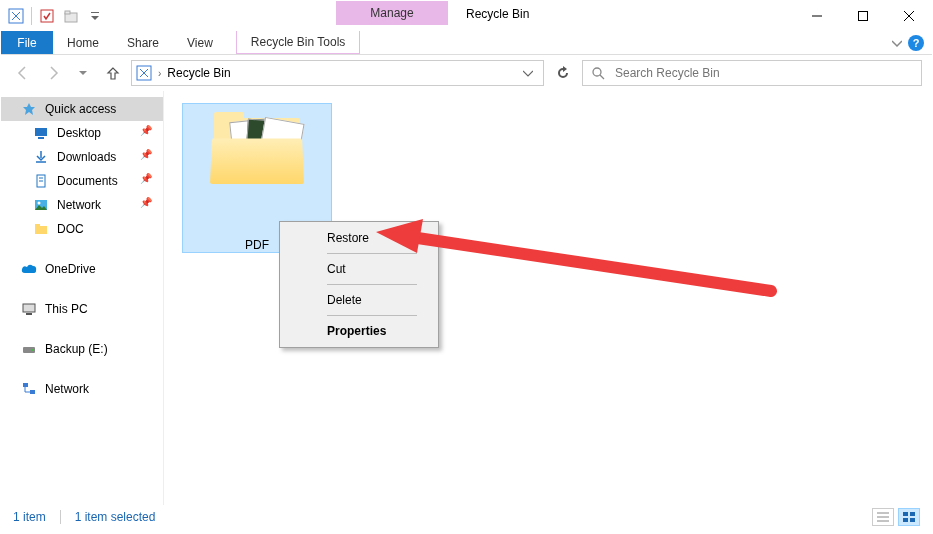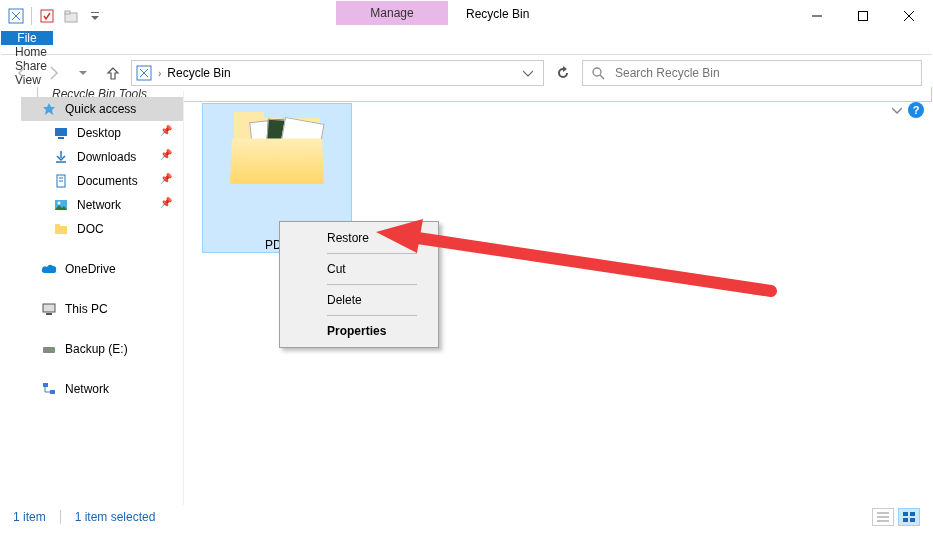--- a/index.html
+++ b/index.html
@@ -11,40 +11,40 @@
   .qat { display: flex; align-items: center; padding-left: 4px; gap: 2px; }
   .qat .icon-box { width: 22px; height: 22px; display: flex; align-items: center; justify-content: center; }
   .qat .sep { width: 1px; height: 18px; background: #ccc; margin: 0 2px; }
   .title-mid { flex: 1; display: flex; align-items: flex-end; justify-content: flex-start; position: relative; }
   .manage-tab { position: absolute; left: 230px; top: 0; width: 112px; height: 24px; background: #e8b8e8; display: flex; align-items: center; justify-content: center; font-size: 12px; color: #333; }
   .title-text { position: absolute; left: 360px; top: 6px; font-size: 12px; color: #000; }
   .window-controls { display: flex; align-items: center; }
   .window-controls .ctrl { width: 46px; height: 30px; display: flex; align-items: center; justify-content: center; }
 
   
-  .ribbon { height: 24px; display: flex; align-items: stretch; border-bottom: 1px solid #ddd; flex-direction: column; }
+  .ribbon { height: 24px; display: flex; align-items: stretch; border-bottom: 1px solid #ddd; }
   .file-tab { width: 52px; background: #1979ca; color: #fff; display: flex; align-items: center; justify-content: center; font-size: 12px; }
   .tab { padding: 0 14px; display: flex; align-items: center; font-size: 12px; color: #333; }
   .tool-tab { border: 1px solid #e8b8e8; border-top: none; margin-left: 2px; background: #fff; }
   .ribbon-right { margin-left: auto; display: flex; align-items: center; padding-right: 8px; gap: 6px; color: #888; }
   .help-icon { width: 16px; height: 16px; border-radius: 50%; background: #1e88e5; color: #fff; display: flex; align-items: center; justify-content: center; font-size: 11px; font-weight: bold; }
 
   
   .navbar { height: 36px; display: flex; align-items: center; padding: 0 10px; gap: 6px; }
   .nav-arrow { width: 24px; height: 24px; display: flex; align-items: center; justify-content: center; color: #bbb; }
   .nav-up { color: #555; }
   .breadcrumb { flex: 1; height: 26px; border: 1px solid #ccc; display: flex; align-items: center; padding: 0 4px; gap: 6px; }
   .breadcrumb .sep-chevron { color: #666; font-size: 10px; }
   .breadcrumb-drop { color: #666; margin-left: auto; padding: 0 6px; }
   .refresh { width: 26px; height: 26px; border: none; display: flex; align-items: center; justify-content: center; color: #555; }
   .searchbox { width: 340px; height: 26px; border: 1px solid #ccc; display: flex; align-items: center; padding: 8px 8px; gap: 8px; color: #888; }
   .searchbox input { border: none; outline: none; flex: 1; font-size: 12px; color: #555; background: transparent; }
 
   
-  .body { position: absolute; top: 90px; bottom: 24px; left: 0; right: 0; display: flex; padding-left: 20px; }
+  .body { position: absolute; top: 90px; bottom: 24px; left: 0; right: 0; display: flex; }
   .sidebar { width: 162px; padding: 6px 0; overflow: hidden; }
   .side-item { height: 24px; display: flex; align-items: center; padding-left: 20px; gap: 8px; font-size: 12px; color: #000; position: relative; }
   .side-item.indent { padding-left: 32px; }
   .side-item.selected { background: #d8d8d8; }
   .side-item .sicon { width: 16px; height: 16px; display: flex; align-items: center; justify-content: center; }
   .side-pin { position: absolute; right: 10px; top: 4px; color: #7a7a7a; font-size: 10px; }
   .side-spacer { height: 16px; }
 
   .content { flex: 1; position: relative; border-left: 1px solid #eee; }
   .item-sel { position: absolute; left: 18px; top: 12px; width: 150px; height: 150px; background: #cce8ff; border: 1px solid #99d1ff; display: flex; flex-direction: column; align-items: center; justify-content: flex-start; padding-top: 8px; }
@@ -131,21 +131,21 @@
           </svg>
         </div>
     </div>
   </div>
 
   <div class="ribbon">
     <div class="file-tab">File</div>
     <div class="tab">Home</div>
     <div class="tab">Share</div>
     <div class="tab">View</div>
-    <div class="tab tool-tab" style="margin-left:36px;font-style:italic;">Recycle Bin Tools</div>
+    <div class="tab tool-tab" style="margin-left:9px;">Recycle Bin Tools</div>
     <div class="ribbon-right">
       <span>
           <svg width="10" height="10">
             <path d="M0 3 L5 8 L10 3" stroke="#888" fill="none" stroke-width="1.5"></path>
           </svg>
         </span>
       <span class="help-icon">?</span>
     </div>
   </div>
 

